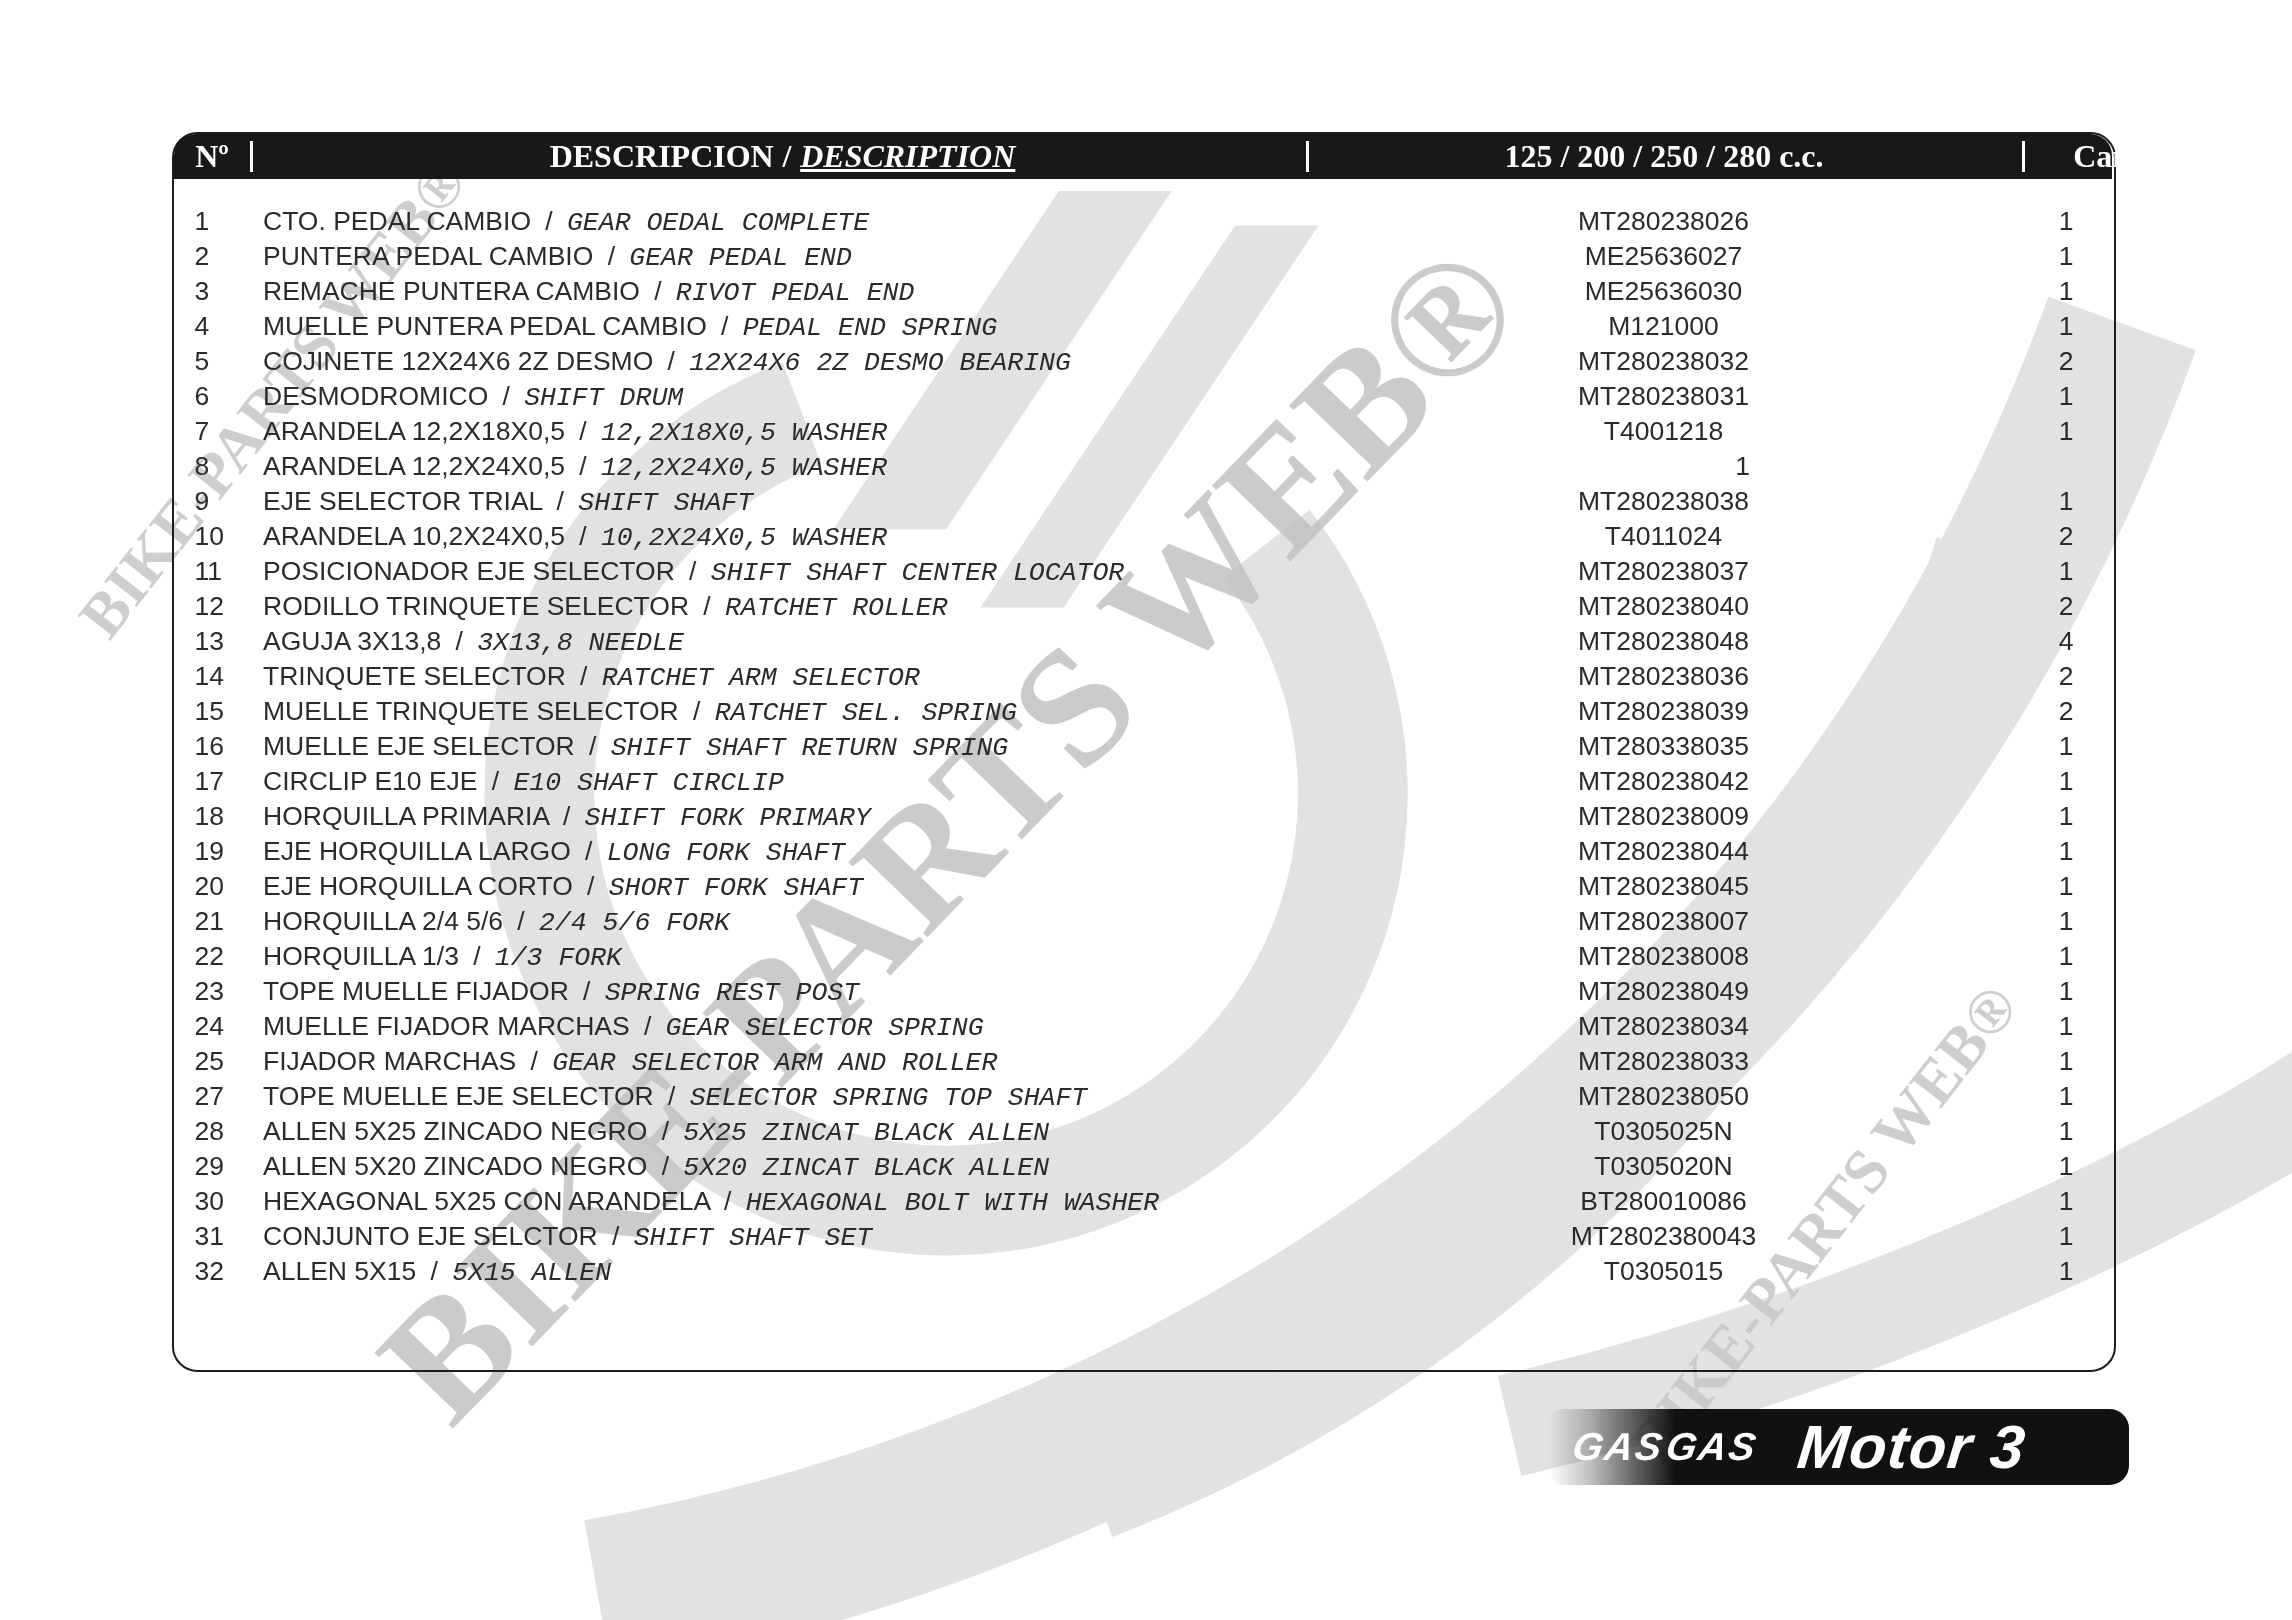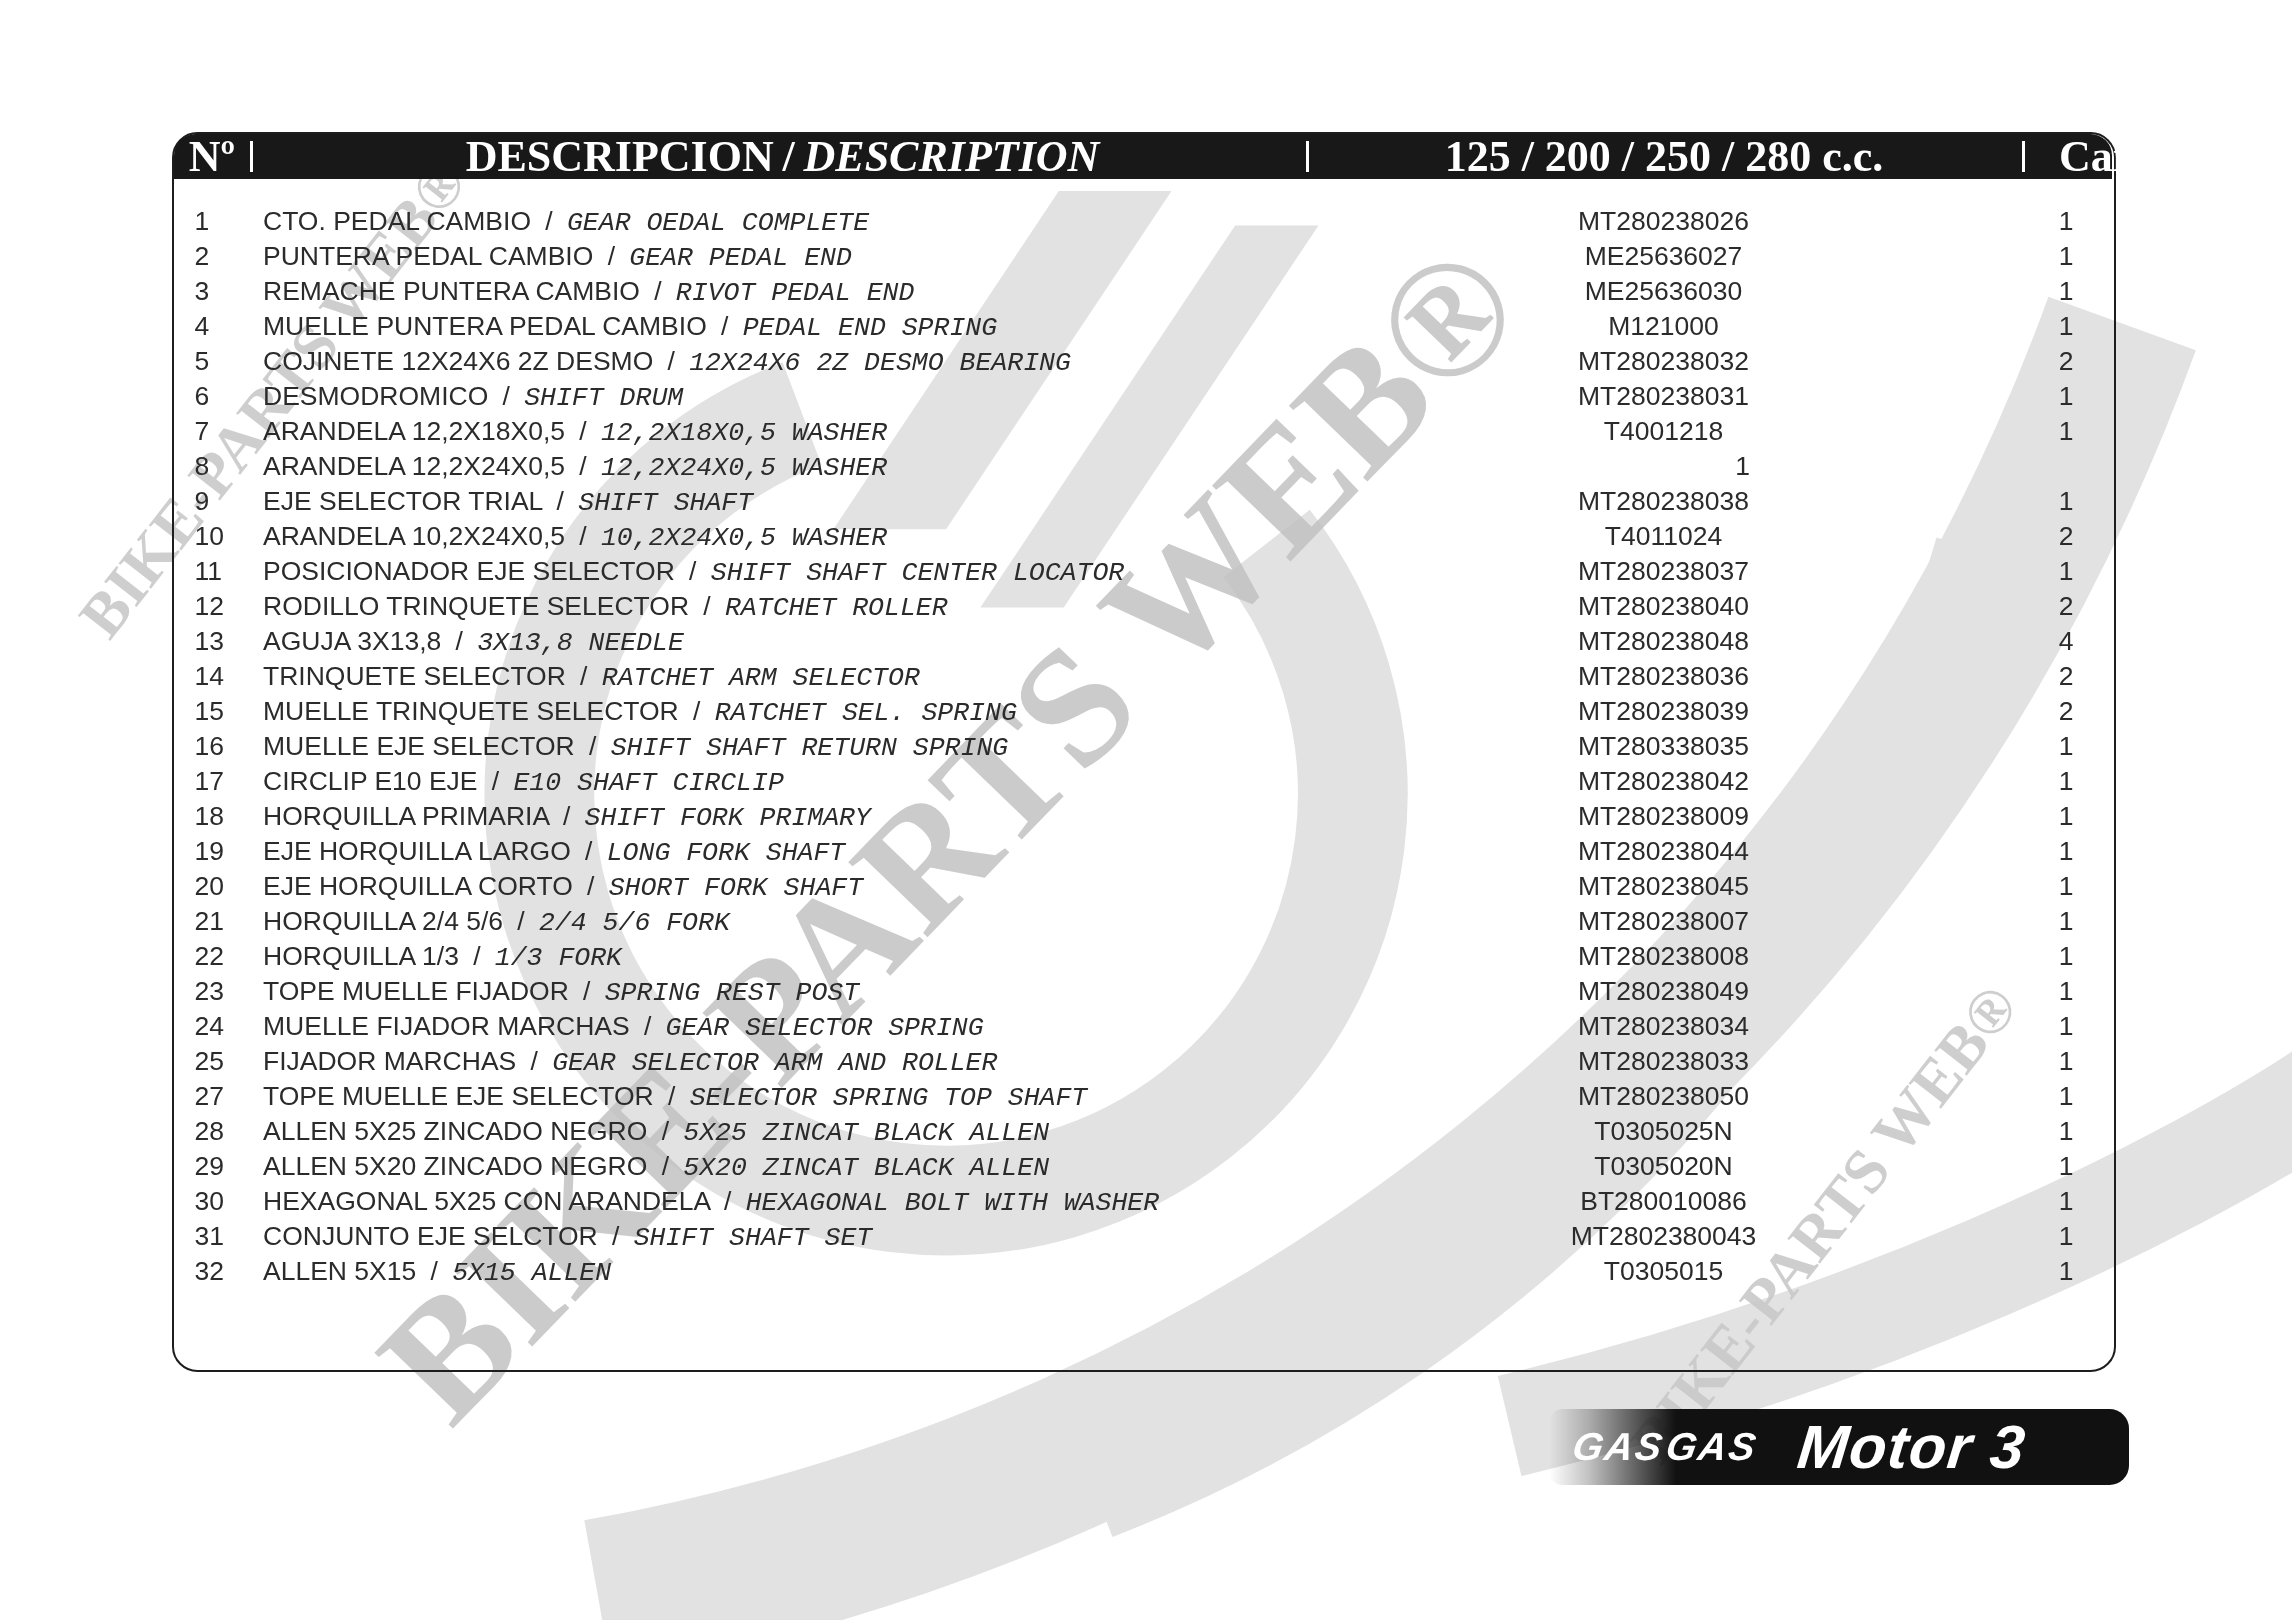--- a/index.html
+++ b/index.html
@@ -4,30 +4,30 @@
 <style>
   html,body{margin:0;padding:0;background:#fff;}
   .page{position:relative;width:2293px;height:1620px;background:#ffffff;overflow:hidden;
         font-family:"Liberation Sans", sans-serif;}
   .bg{position:absolute;left:0;top:0;z-index:0;}
   
   .tablebox{position:absolute;left:172px;top:132px;width:1944px;height:1240px;
             border:2.9px solid #1d1d1d;border-radius:25.5px;z-index:1;box-sizing:border-box;}
   .thead{position:absolute;left:0;top:0;width:1938px;height:45px;background:#181818;
          border-radius:21.6px 21.6px 0 0;color:#fff;
-         font-family:"Liberation Serif", serif;font-weight:bold;font-size:44px;}
+         font-family:"Liberation Serif", serif;font-weight:bold;font-size:32px;}
   .th{position:absolute;top:0;height:45px;display:flex;align-items:center;}
   .th-no{left:0;width:76px;justify-content:center;}
   .th-desc{left:94px;width:1029px;justify-content:center;}
   .th-models{left:1132px;width:716px;justify-content:center;}
   .th-qty{left:1848px;width:90px;justify-content:center;margin-left:44px;}
   .vsep{position:absolute;top:6.9px;width:2.9px;height:31px;background:#ffffff;}
   .vs1{left:76px;}.vs2{left:1132px;}.vs3{left:1848px;}
   .hsl{margin:0 8.8px;}
-  .hit{font-style:italic;}
+  .hit{font-style:italic;text-decoration:underline;}
   
   .tbody{position:absolute;left:0;top:70px;width:1938px;}
   .row{display:flex;height:35px;align-items:center;color:#2b2b2b;font-size:26.5px;}
   .c{white-space:nowrap;}
   .c.no{width:89px;box-sizing:border-box;padding-left:20.6px;}
   .c.desc{width:1077px;overflow:visible;}
   .c.part{width:647px;text-align:center;}
   .c.qty{flex:1;text-align:center;box-sizing:border-box;padding-left:33px;}
   .c.desc .en{font-style:italic;font-family:Liberation Mono, monospace;}
   .c.desc .sl{margin:0 6.9px;}

